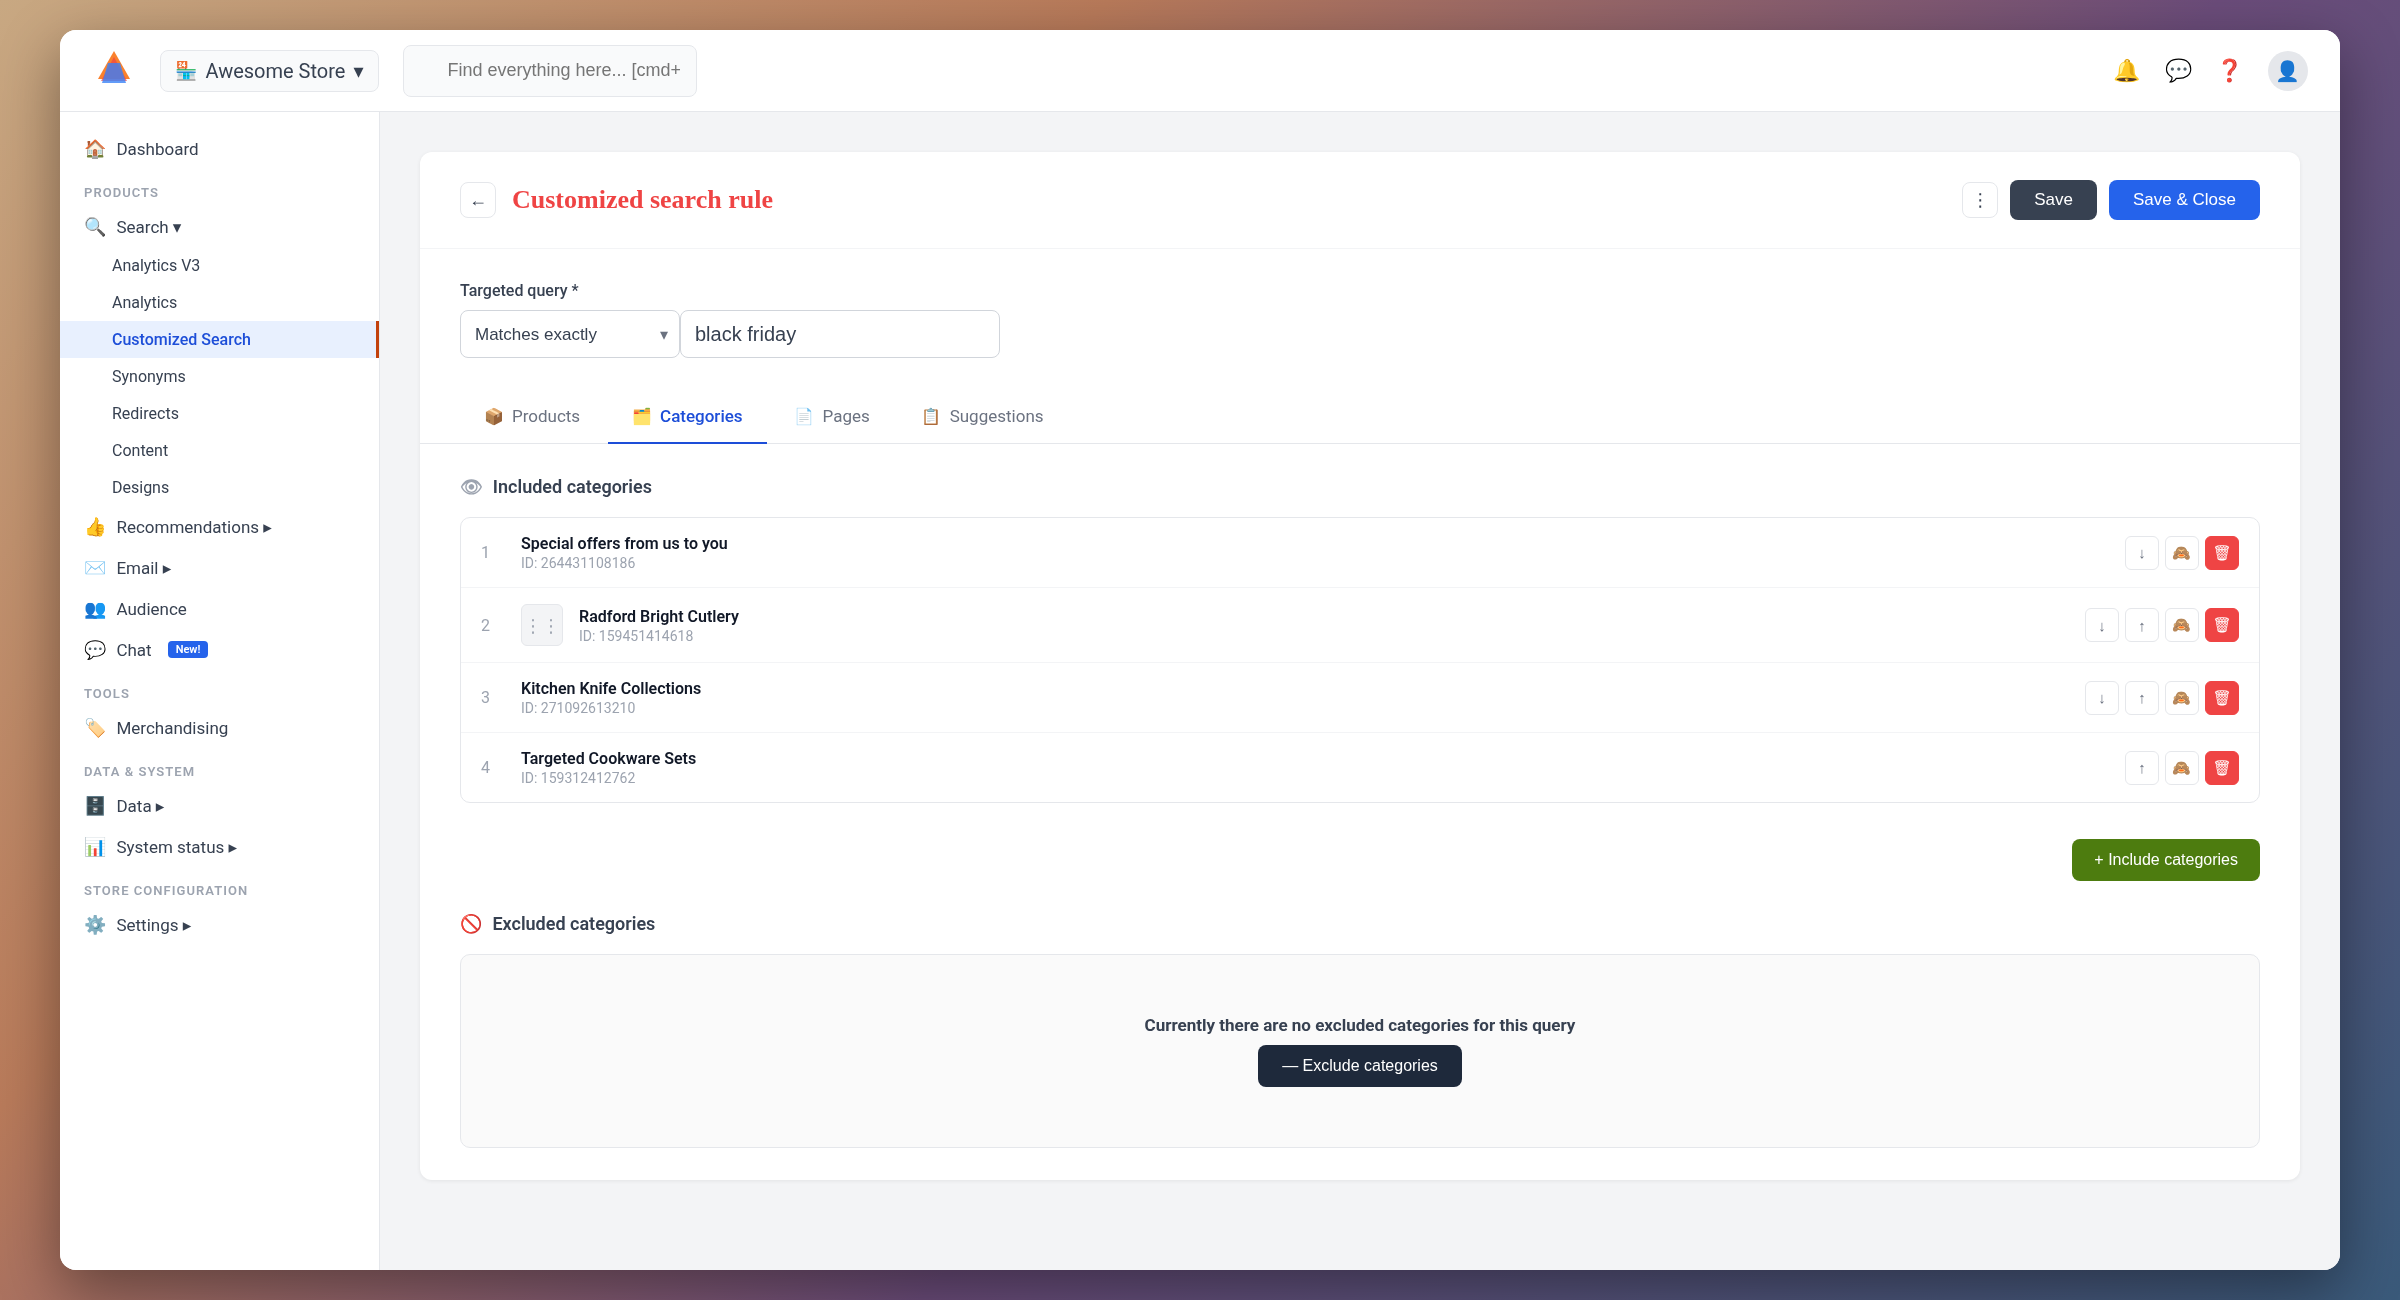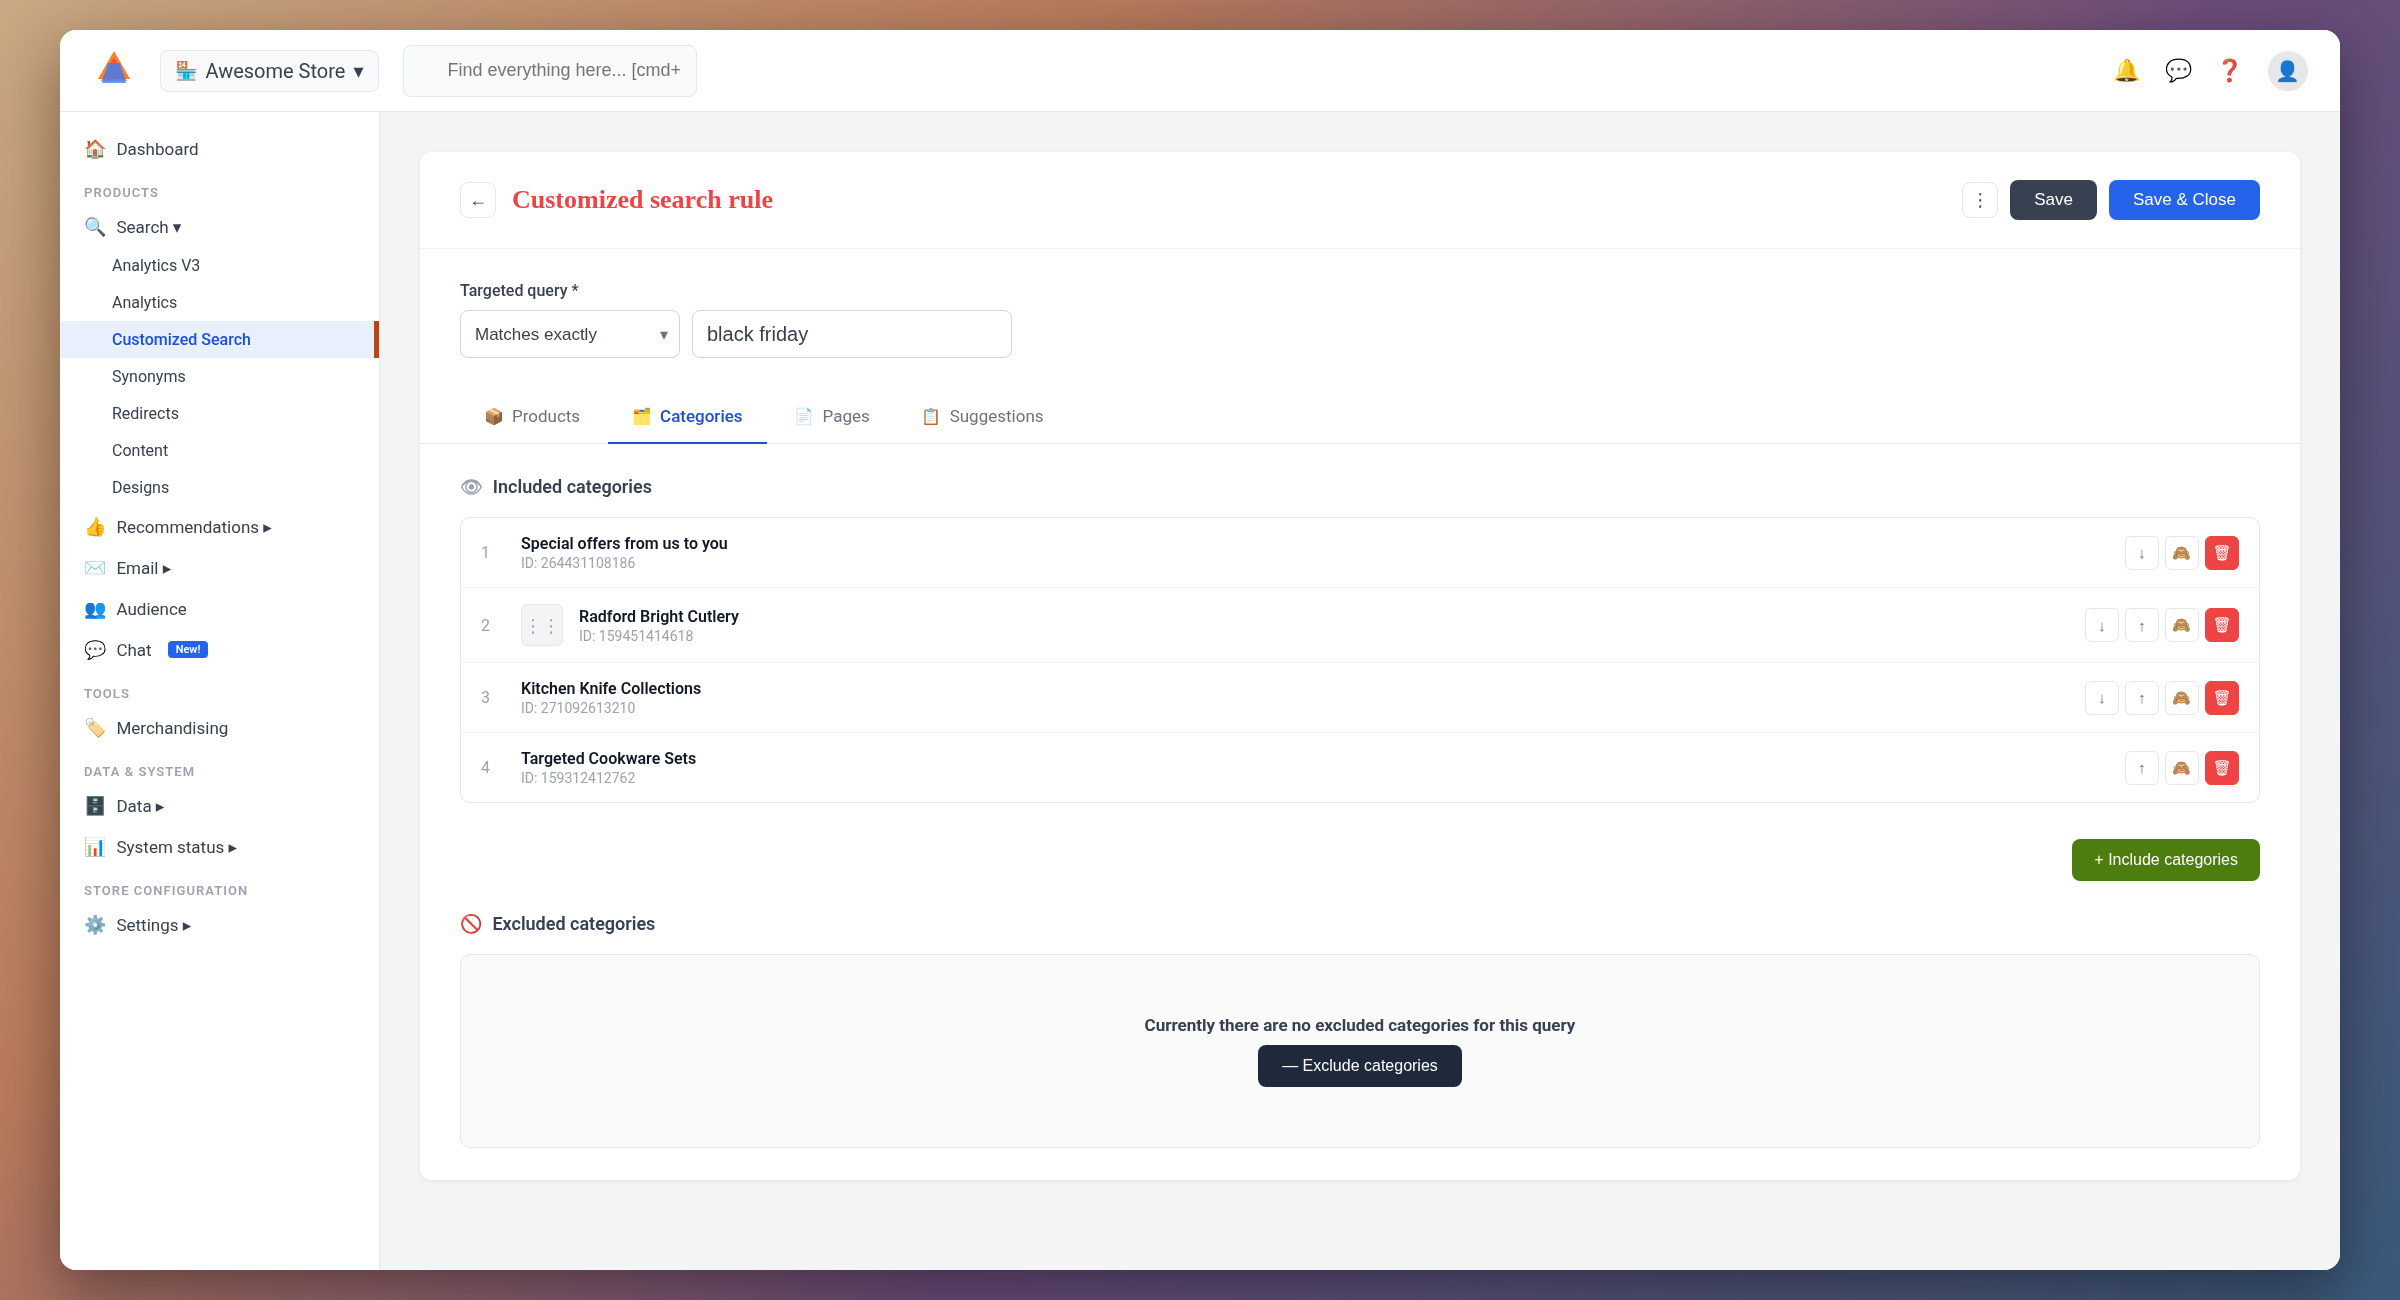--- a/index.html
+++ b/index.html
@@ -145,21 +145,21 @@
       align-items: center;
       padding: 9px 24px 9px 52px;
       font-size: 16px;
       color: #374151;
       cursor: pointer;
     }
     .sidebar-sub-item.active {
       background: #e8f0fe;
       color: #1d4ed8;
       font-weight: 500;
-      border-right: 5px solid #c2410c;
+      border-right: 3px solid #c2410c;
     }
     .badge-new {
       background: #2563eb;
       color: #fff;
       font-size: 11px;
       font-weight: 600;
       padding: 2px 8px;
       border-radius: 4px;
       margin-left: 6px;
     }
@@ -246,21 +246,20 @@
       padding: 32px 40px;
     }
     .form-label {
       font-size: 16px;
       font-weight: 500;
       color: #374151;
       margin-bottom: 10px;
     }
     .form-row {
       display: flex;
-      gap: 12px;
       align-items: center;
     }
     .select-field {
       height: 48px;
       border: 1px solid #d1d5db;
       border-radius: 8px;
       padding: 0 36px 0 14px;
       font-size: 17px;
       color: #374151;
       background: #fff;

